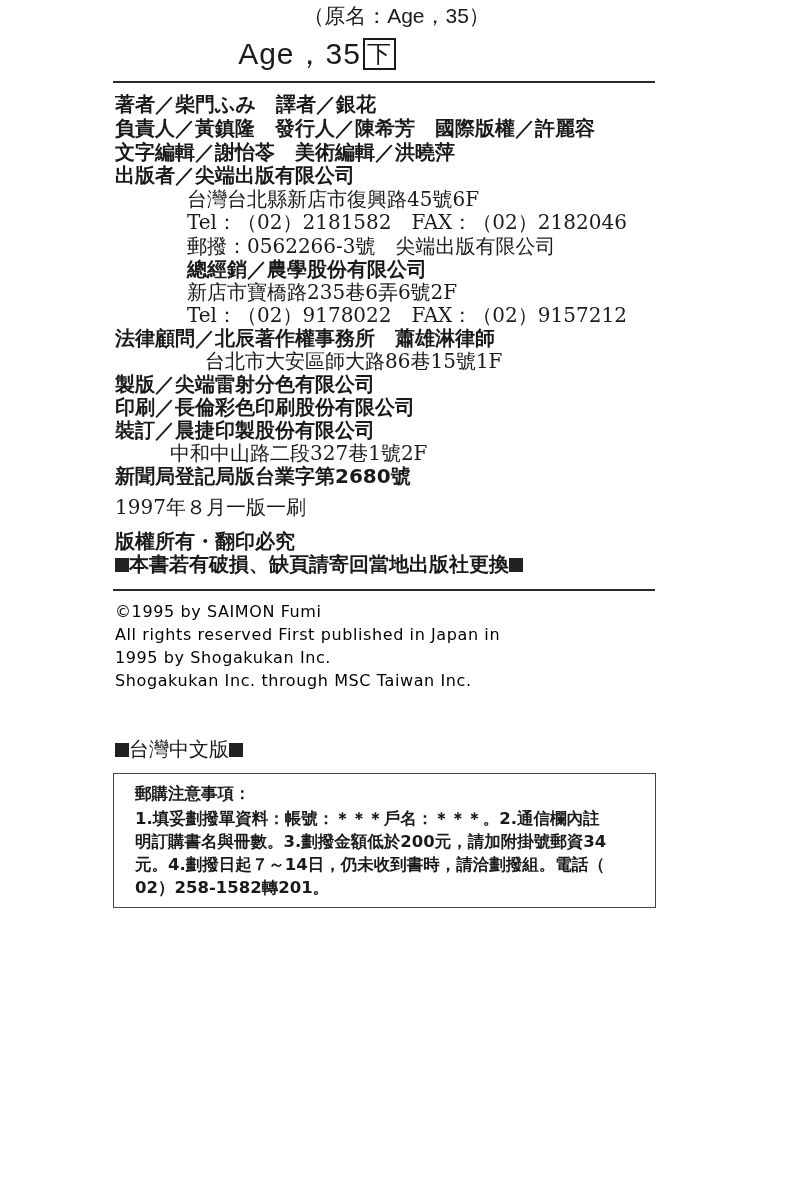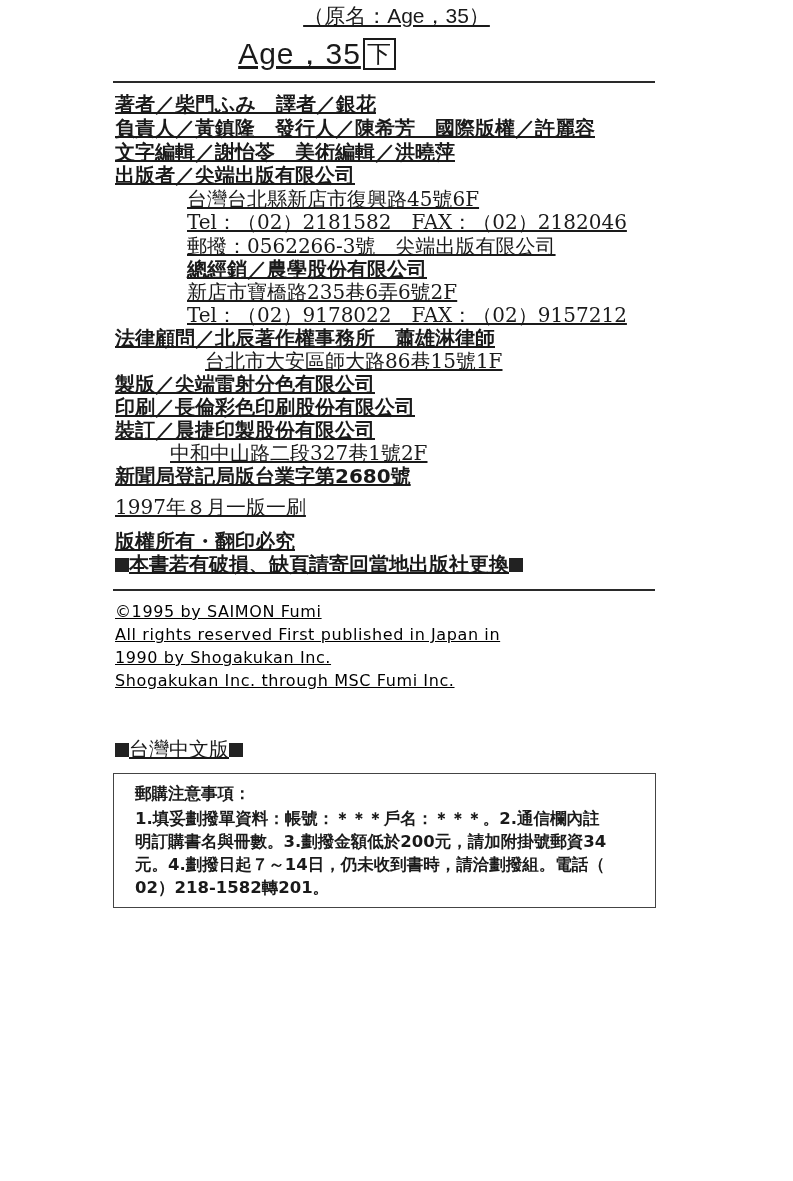--- a/index.html
+++ b/index.html
@@ -1,21 +1,21 @@
 <!DOCTYPE html>
 <html><head>
   <meta charset="utf-8">
   <style>
     html, body { margin: 0; padding: 0; background: #ffffff; }
     body {
       width: 793px; height: 1181px; position: relative; overflow: hidden;
       color: #1a1a1a;
       font-family: "DejaVu Sans", sans-serif;
     }
-    .abs { position: absolute; white-space: nowrap; text-decoration: underline; }
+    .abs { position: absolute; white-space: nowrap; }
     .orig-title { left: 0; width: 793px; text-align: center; top: 2px; font-size: 21px; font-family: "Liberation Sans", sans-serif; }
     .main-title { left: 0; width: 634px; text-align: center; top: 34px; font-size: 30px; font-family: "Liberation Sans", sans-serif; letter-spacing: 1px; }
     .vol-box { display: inline-block; border: 2px solid #1a1a1a; font-size: 24px; line-height: 28px; padding: 0 2px; margin-left: 2px; vertical-align: 2px; font-family: "DejaVu Sans", sans-serif; }
     .rule { position: absolute; left: 113px; width: 542px; height: 2px; background: #2a2a2a; }
     .line { font-size: 20px; line-height: 21px; font-weight: bold; font-family: "DejaVu Sans", sans-serif; }
     .line.light { font-weight: normal; font-family: "DejaVu Serif", serif; }
     .en { font-family: "DejaVu Sans", sans-serif; font-size: 16px; line-height: 23px; letter-spacing: 0.6px; color: #000000; }
     .box { position: absolute; left: 113px; top: 773px; width: 541px; height: 133px; border: 1.5px solid #444; }
     .box .t { position: absolute; left: 21px; font-size: 16.5px; font-weight: bold; font-family: "DejaVu Sans", sans-serif; white-space: nowrap; }
     .sq { display:inline-block; width: 14px; height: 14px; background: #222; vertical-align: -1px; }
@@ -50,25 +50,25 @@
 
 <div class="abs line light" style="left:115px; top:497px;">1997年８月一版一刷</div>
 <div class="abs line" style="left:115px; top:531px;">版權所有・翻印必究</div>
 <div class="abs line" style="left:115px; top:554px;text-align:center;"><span class="sq"></span><span>本書若有破損、缺頁請寄回當地出版社更換</span><span class="sq"></span></div>
 
 <div class="rule" style="top:589px"></div>
 
 <div id="copyright" class="abs en" style="left:115px; top:600px;">
     <div>©1995 by SAIMON Fumi</div>
     <div>All rights reserved First published in Japan in</div>
-    <div>1990 by Shogakukan Inc.</div>
-    <div>Shogakukan Inc. through MSC Fumi Inc.</div>
+    <div>1995 by Shogakukan Inc.</div>
+    <div>Shogakukan Inc. through MSC Taiwan Inc.</div>
   </div>
 
 <div class="abs line" style="left:115px; top:739px; font-weight:normal; font-family:'DejaVu Sans',sans-serif;"><span class="sq"></span><span>台灣中文版</span><span class="sq"></span></div>
 
 <div class="box">
   <div class="t" style="top:9px">郵購注意事項：</div>
   <div class="t" style="top:34px">1.填妥劃撥單資料：帳號：＊＊＊戶名：＊＊＊。2.通信欄內註</div>
   <div class="t" style="top:57px">明訂購書名與冊數。3.劃撥金額低於200元，請加附掛號郵資34</div>
   <div class="t" style="top:80px">元。4.劃撥日起７～14日，仍未收到書時，請洽劃撥組。電話（</div>
-  <div class="t" style="top:103px">02）218-1582轉201。</div>
+  <div class="t" style="top:103px">02）258-1582轉201。</div>
 </div>
 
 </body></html>

